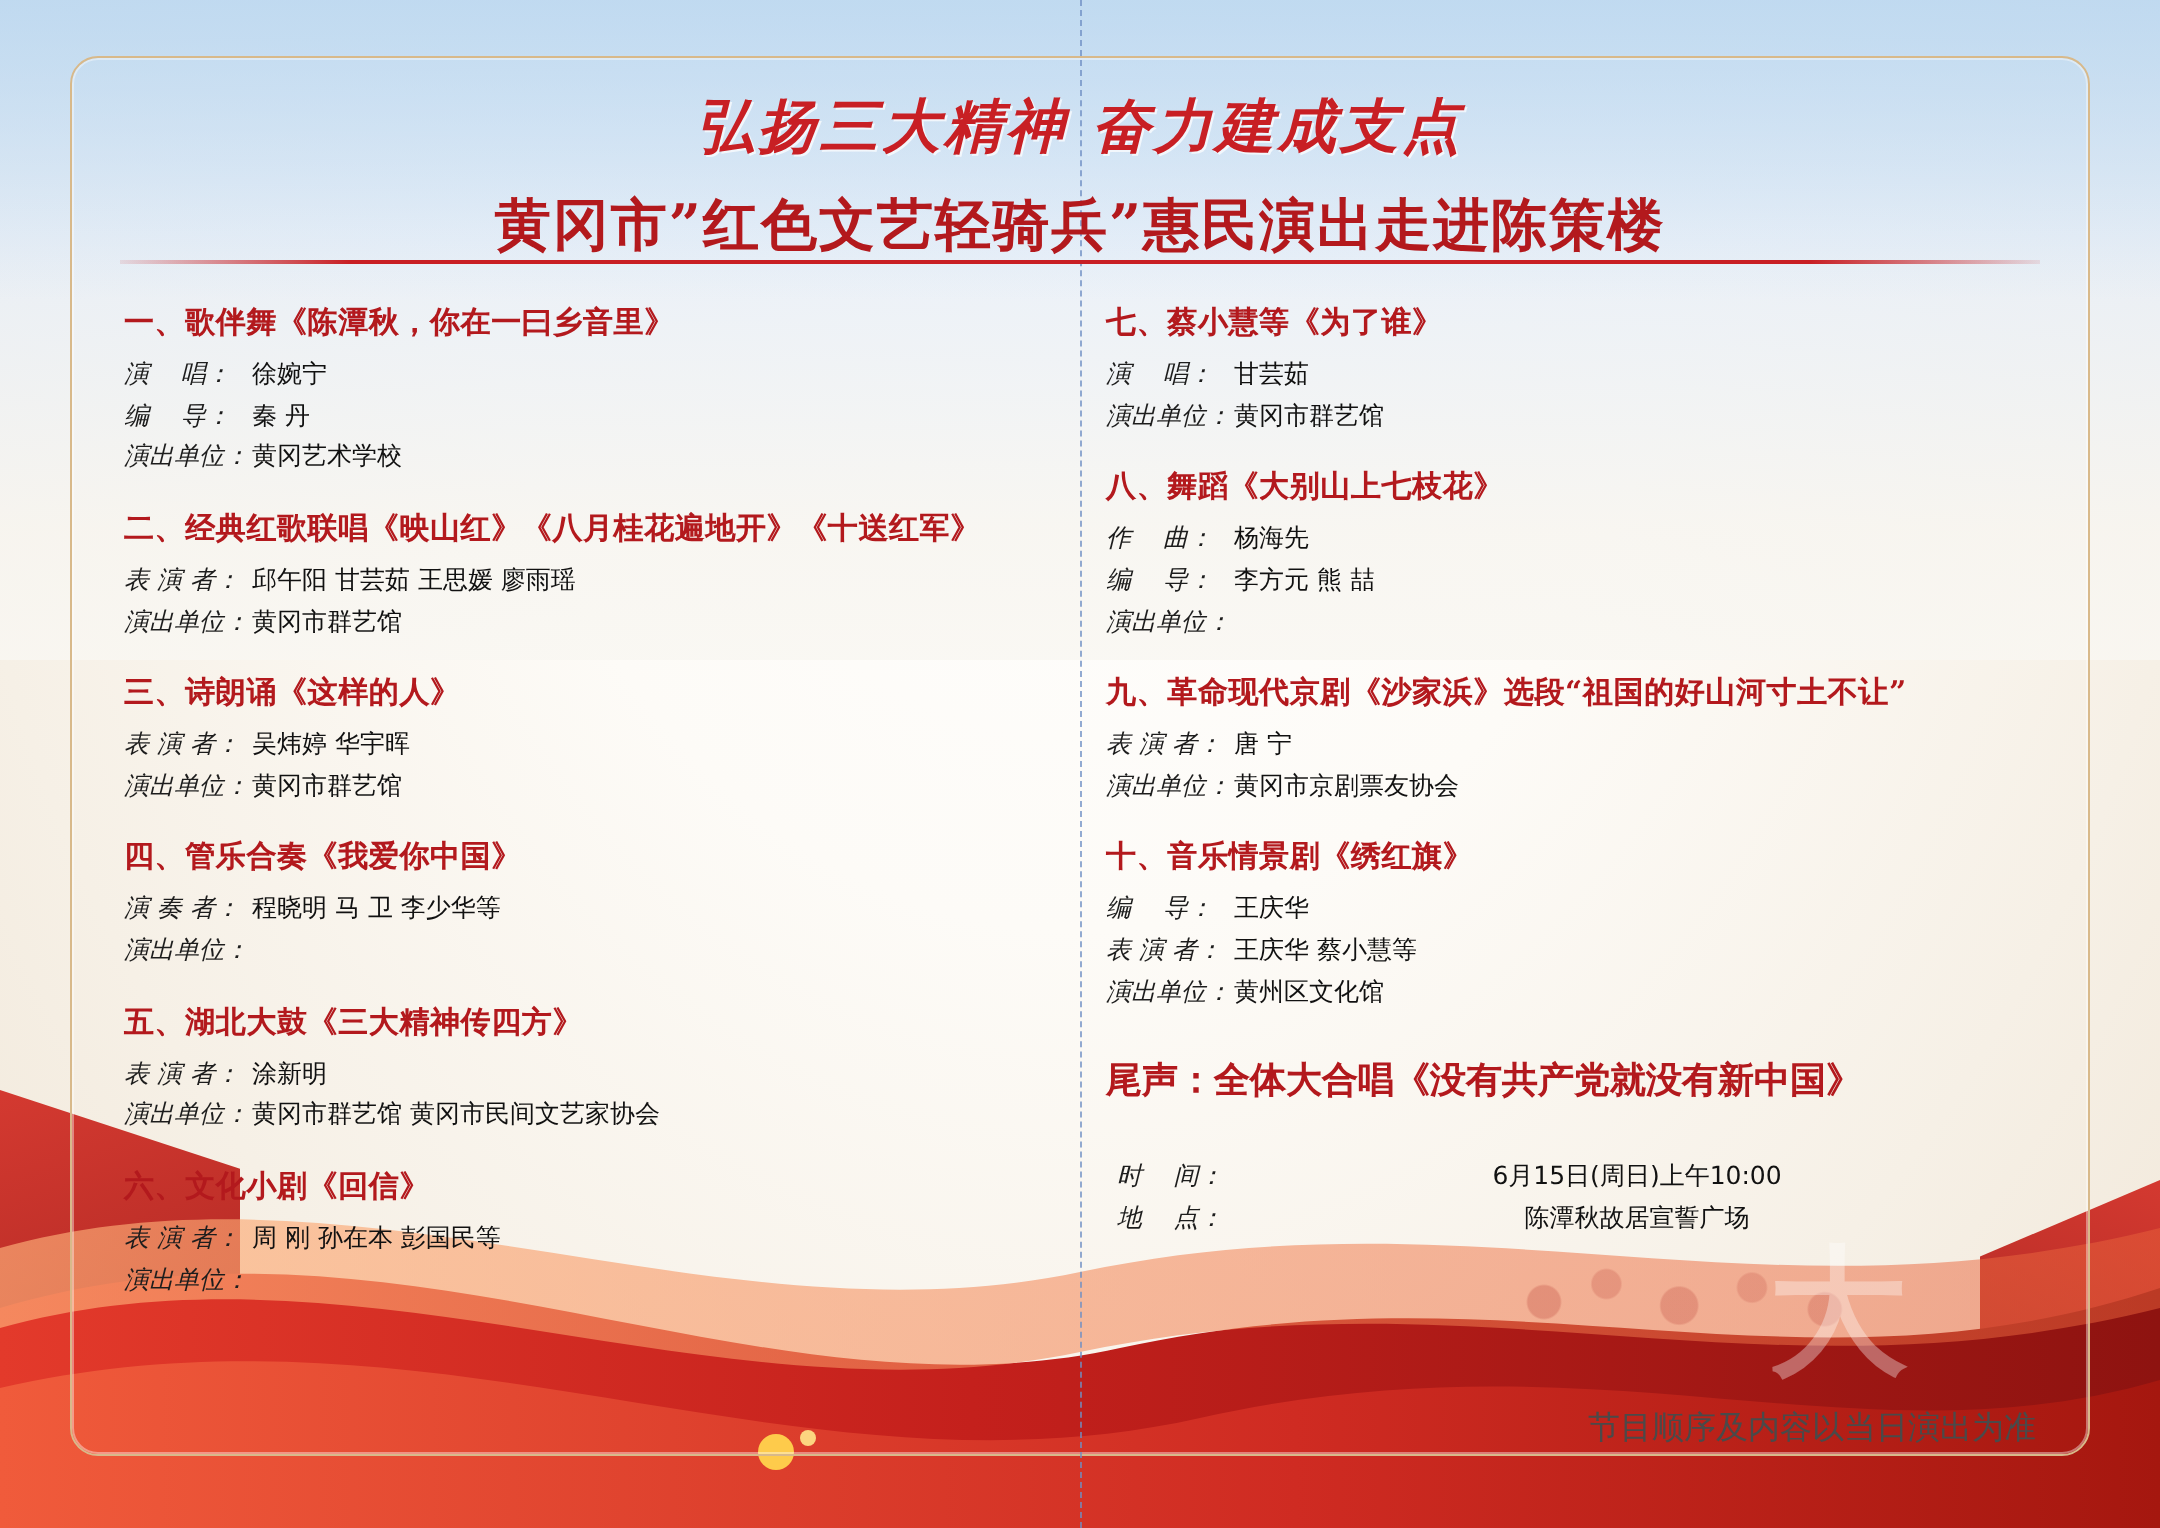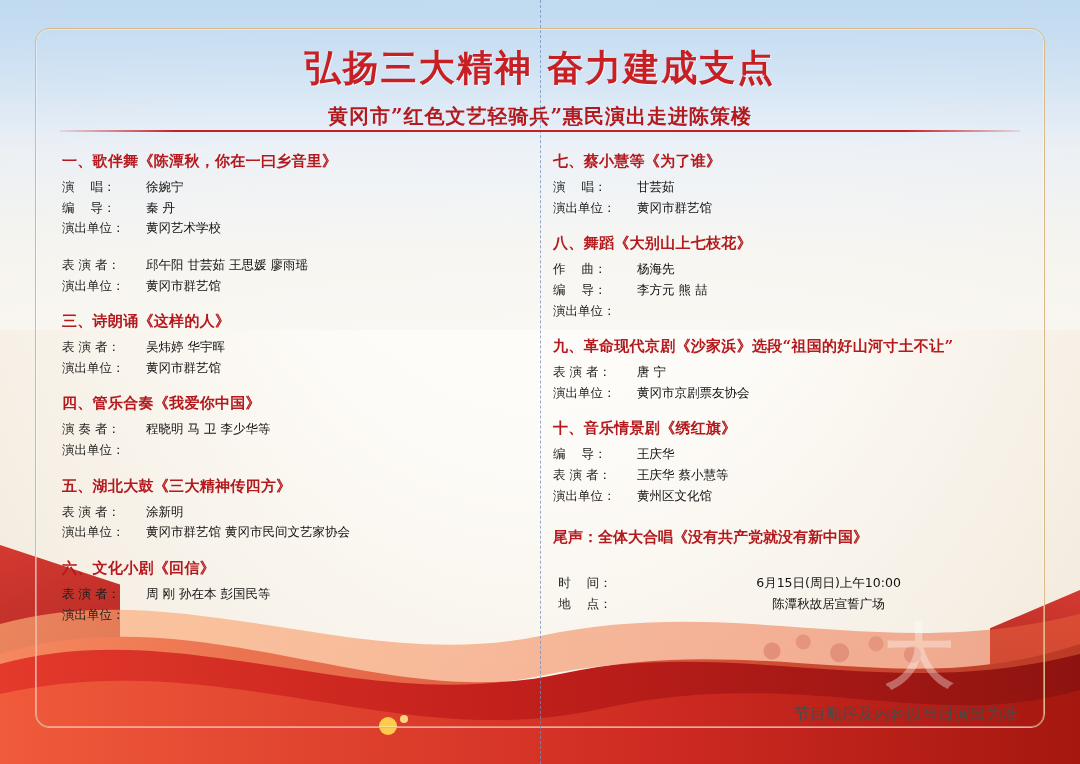--- a/index.html
+++ b/index.html
@@ -56,49 +56,50 @@
   }
   
   .fold{
     position:absolute;left:540px;top:0;width:0;height:764px;
     border-left:1px dashed #6f8fc4;opacity:.75;
   }
   
   .header{position:absolute;left:60px;top:44px;width:960px;text-align:center;}
   .title-main{
     font-family:"DejaVu Serif","Liberation Serif",serif;
-    font-size:36px;font-weight:700;color:#c81f24;letter-spacing:2px;
+    font-size:29px;font-weight:700;color:#c81f24;letter-spacing:2px;
     text-shadow:1px 1px 0 rgba(255,255,255,.7);
+    font-style:italic;
   }
   .title-sub{
     margin-top:10px;
     font-family:"DejaVu Serif","Liberation Serif",serif;
-    font-size:20px;font-weight:700;color:#b3191d;letter-spacing:1px;
+    font-size:28px;font-weight:700;color:#b3191d;letter-spacing:1px;
   }
   .rule{
     position:absolute;left:60px;top:130px;width:960px;height:2px;
     background:linear-gradient(90deg,rgba(200,31,36,.1),#c81f24 12%,#c81f24 88%,rgba(200,31,36,.1));
   }
   
   .cols{position:absolute;left:62px;top:152px;width:958px;display:flex;gap:4px;}
   .col{width:479px;box-sizing:border-box;padding-right:28px;}
   .col.right{padding-left:10px;padding-right:0;}
   .item{margin-bottom:16px;}
   .item-title{
     font-family:"DejaVu Serif","Liberation Serif",serif;
     font-size:15px;font-weight:700;color:#b3191d;margin-bottom:6px;letter-spacing:.3px;
   }
   .row{display:flex;font-size:12.5px;color:#1d1d1d;line-height:1.65;}
   .row .k{
-    width:64px;flex:none;color:#1d1d1d;letter-spacing:0;white-space:pre;
-  }
-  .row .v{flex:1;color:#111;margin-left:20px;}
+    width:64px;flex:none;color:#1d1d1d;letter-spacing:0;white-space:pre;font-style:italic;
+  }
+  .row .v{flex:1;color:#111;}
   .finale{
     font-family:Liberation Serif, serif;
-    font-size:15px;font-weight:700;color:#b3191d;margin:22px 0 0 0;
+    font-size:18px;font-weight:700;color:#b3191d;margin:22px 0 0 0;
   }
   .time-block{margin-top:26px;text-align:center;}
   .time-block .row .k{width:64px;}
   .note{
     position:absolute;right:62px;top:704px;font-size:16px;color:#4a4a4a;
   }
   
   .deco{
     position:absolute;right:120px;bottom:60px;
     font-family:"DejaVu Serif","Liberation Serif",serif;
@@ -176,20 +177,21 @@
           <div class="row">
             <div class="k">编    导：</div>
             <div class="v">秦  丹</div>
           </div>
           <div class="row">
             <div class="k">演出单位：</div>
             <div class="v">黄冈艺术学校</div>
           </div>
         </div>
         <div class="item">
+          <div class="item-title">二、经典红歌联唱《映山红》《八月桂花遍地开》《十送红军》</div>
           <div class="row">
             <div class="k">表 演 者：</div>
             <div class="v">邱午阳  甘芸茹  王思媛  廖雨瑶</div>
           </div>
           <div class="row">
             <div class="k">演出单位：</div>
             <div class="v">黄冈市群艺馆</div>
           </div>
         </div>
         <div class="item">

